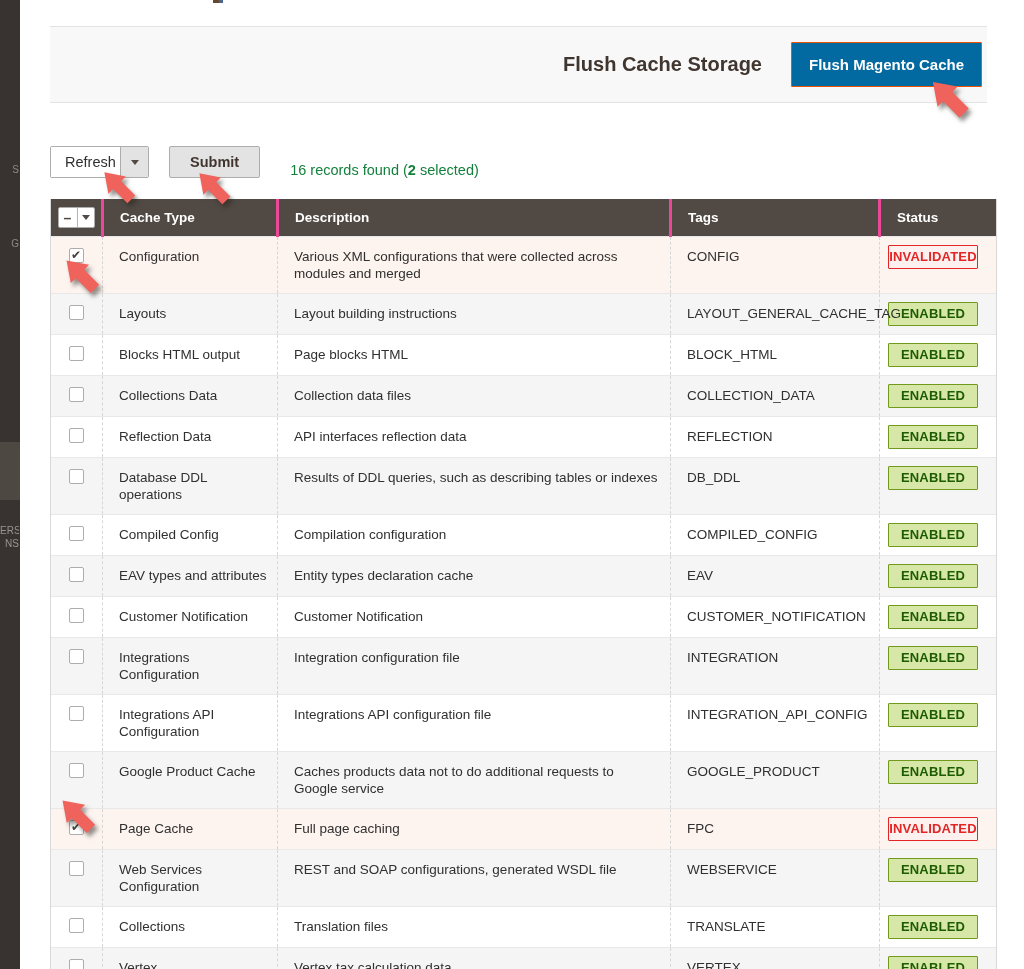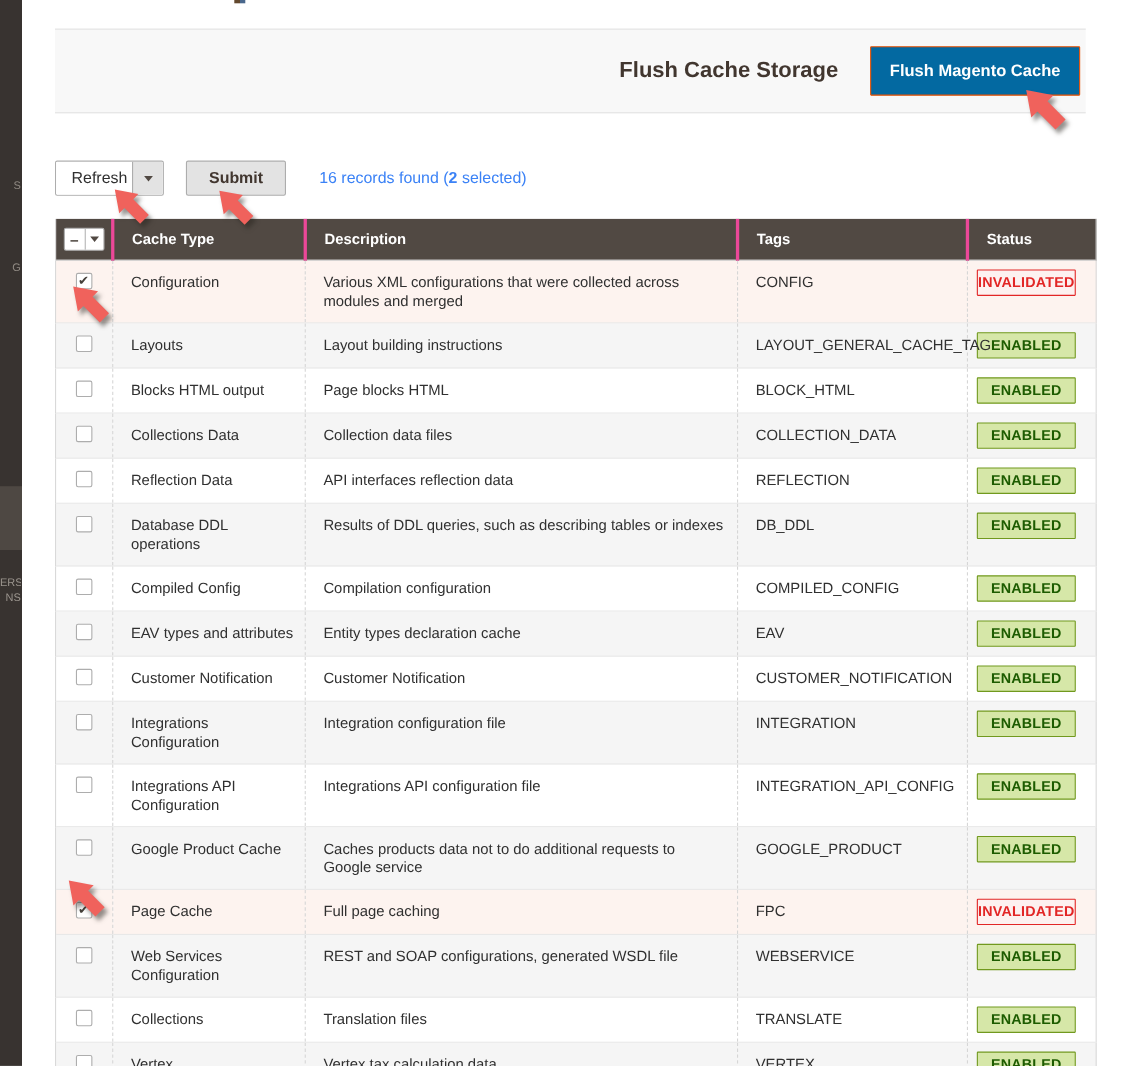--- a/index.html
+++ b/index.html
@@ -28,33 +28,33 @@
                 background:#f8f8f8; border-top:1px solid #e3e3e3; border-bottom:1px solid #e3e3e3;
                 display:flex; align-items:center; justify-content:flex-end; padding-right:5px; }
   .btn-flush-storage { background:transparent; border:0; color:#41362f; font-weight:bold;
                        font-size:20px; padding:10px 14px; margin-right:15px; cursor:pointer;
                        font-family:inherit; }
   .btn-flush-magento { background:#0369a1; border:1px solid #eb5202; color:#fff; font-weight:bold;
                        font-size:15px; height:45px; padding:0 17px; border-radius:1px; cursor:pointer;
                        font-family:inherit; }
 
   
-  .actions-row { position:absolute; left:30px; top:146px; height:32px; display:flex; align-items:center; }
+  .actions-row { position:absolute; left:30px; top:146px; height:32px; display:flex; align-items:flex-end; }
   .massaction { display:flex; height:32px; border:1px solid #adadad; border-radius:2px; overflow:hidden;
                 cursor:pointer; background:#fff; }
   .massaction .ma-label { width:69px; display:flex; align-items:center; padding-left:14px;
                           font-size:14.5px; color:#303030; background:#fff; }
   .massaction .ma-arrow { width:28px; background:#e3e3e3; border-left:1px solid #adadad;
                           display:flex; align-items:center; justify-content:center; }
   .tri-down { width:0; height:0; border-left:4px solid transparent; border-right:4px solid transparent;
               border-top:5px solid #514943; }
   .btn-submit { margin-left:20px; height:32px; padding:0 20px; background:#e3e3e3;
                 border:1px solid #adadad; border-radius:2px; color:#41362f; font-weight:bold;
                 font-size:14.5px; cursor:pointer; font-family:inherit; }
-  .records { margin-left:30px; font-size:14.5px; color:#3b82f6; }
+  .records { margin-left:30px; font-size:14.5px; color:#15803d; }
 
   
   table.grid { position:absolute; left:30px; top:199px; width:946px; border-collapse:collapse;
                table-layout:fixed; }
   col.c-sel { width:52px; } col.c-type { width:175px; } col.c-desc { width:393px; }
   col.c-tags { width:209px; } col.c-status { width:117px; }
 
   .grid th { background:#514943; color:#fff; font-size:13.5px; font-weight:bold; text-align:left;
              padding:11px 10px 11px 16px; }
   .grid th + th { border-left:3px solid #ec4899; }

